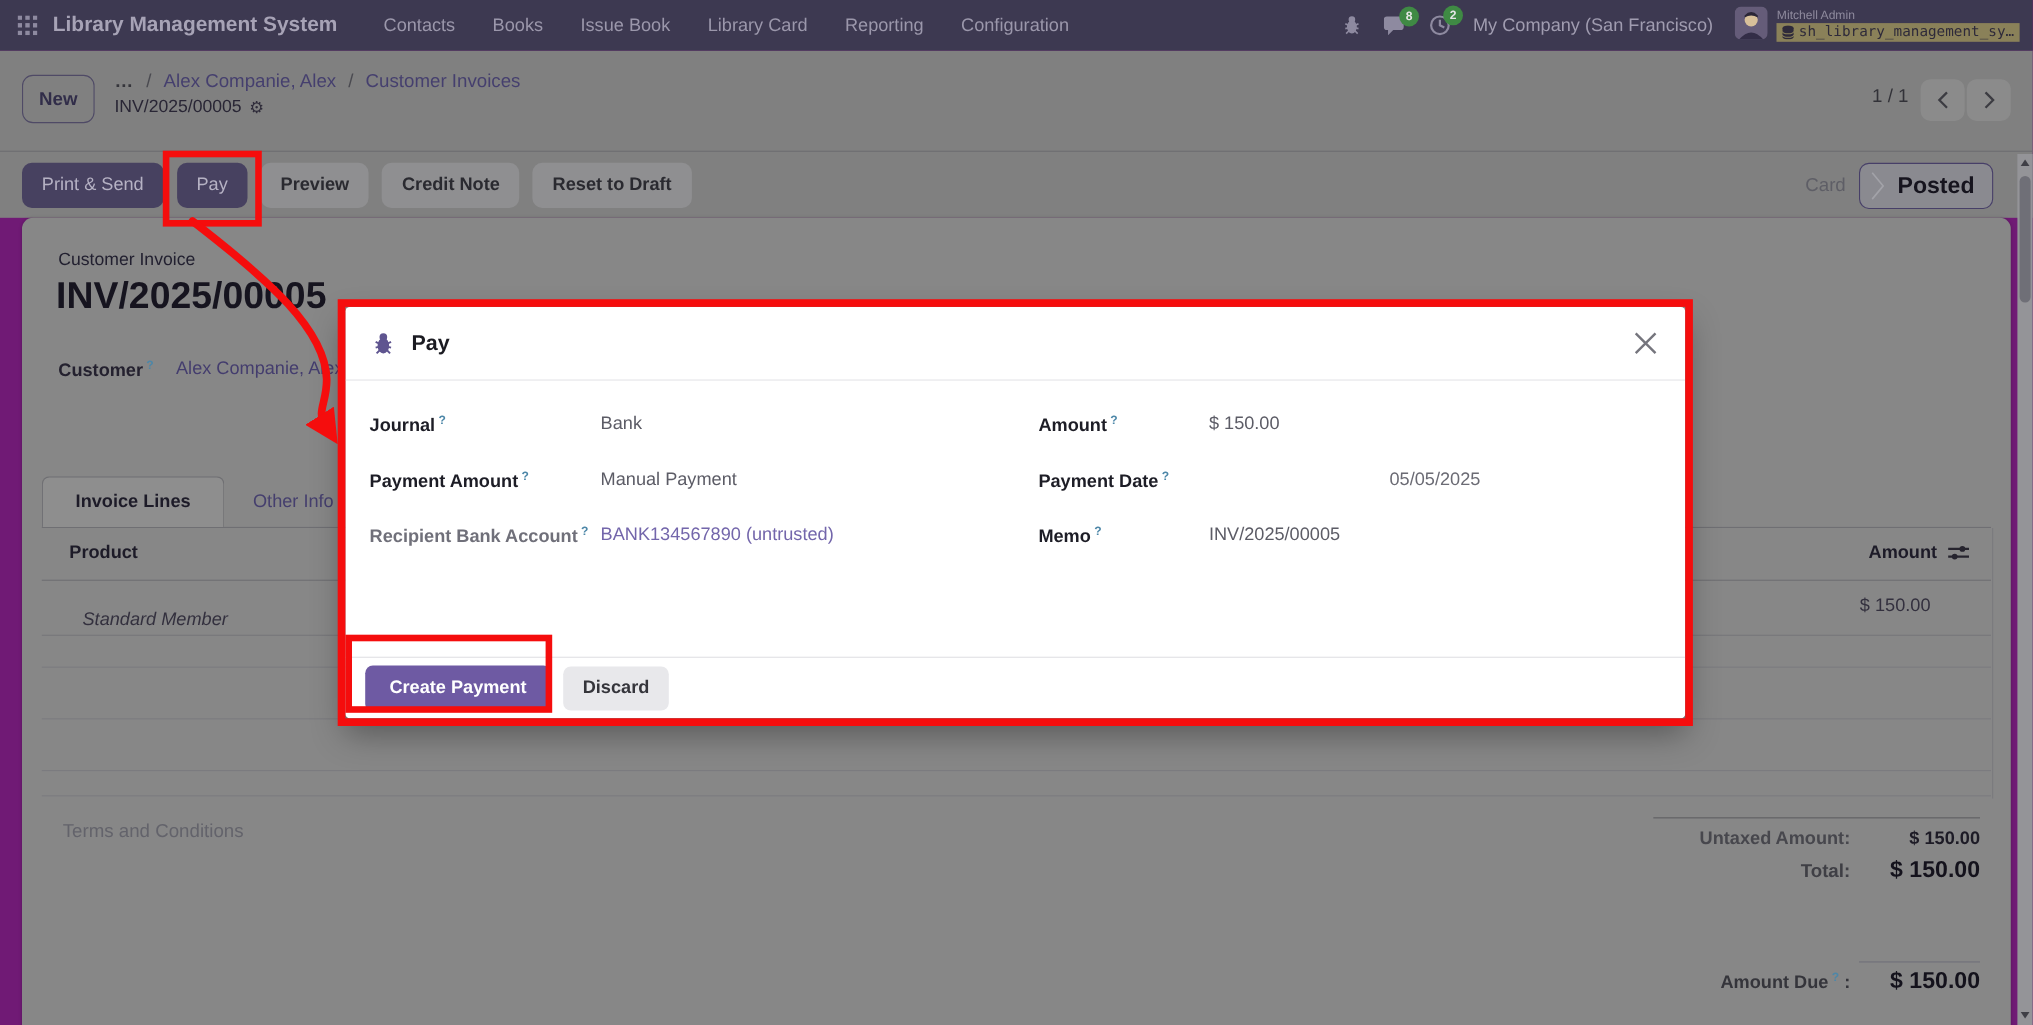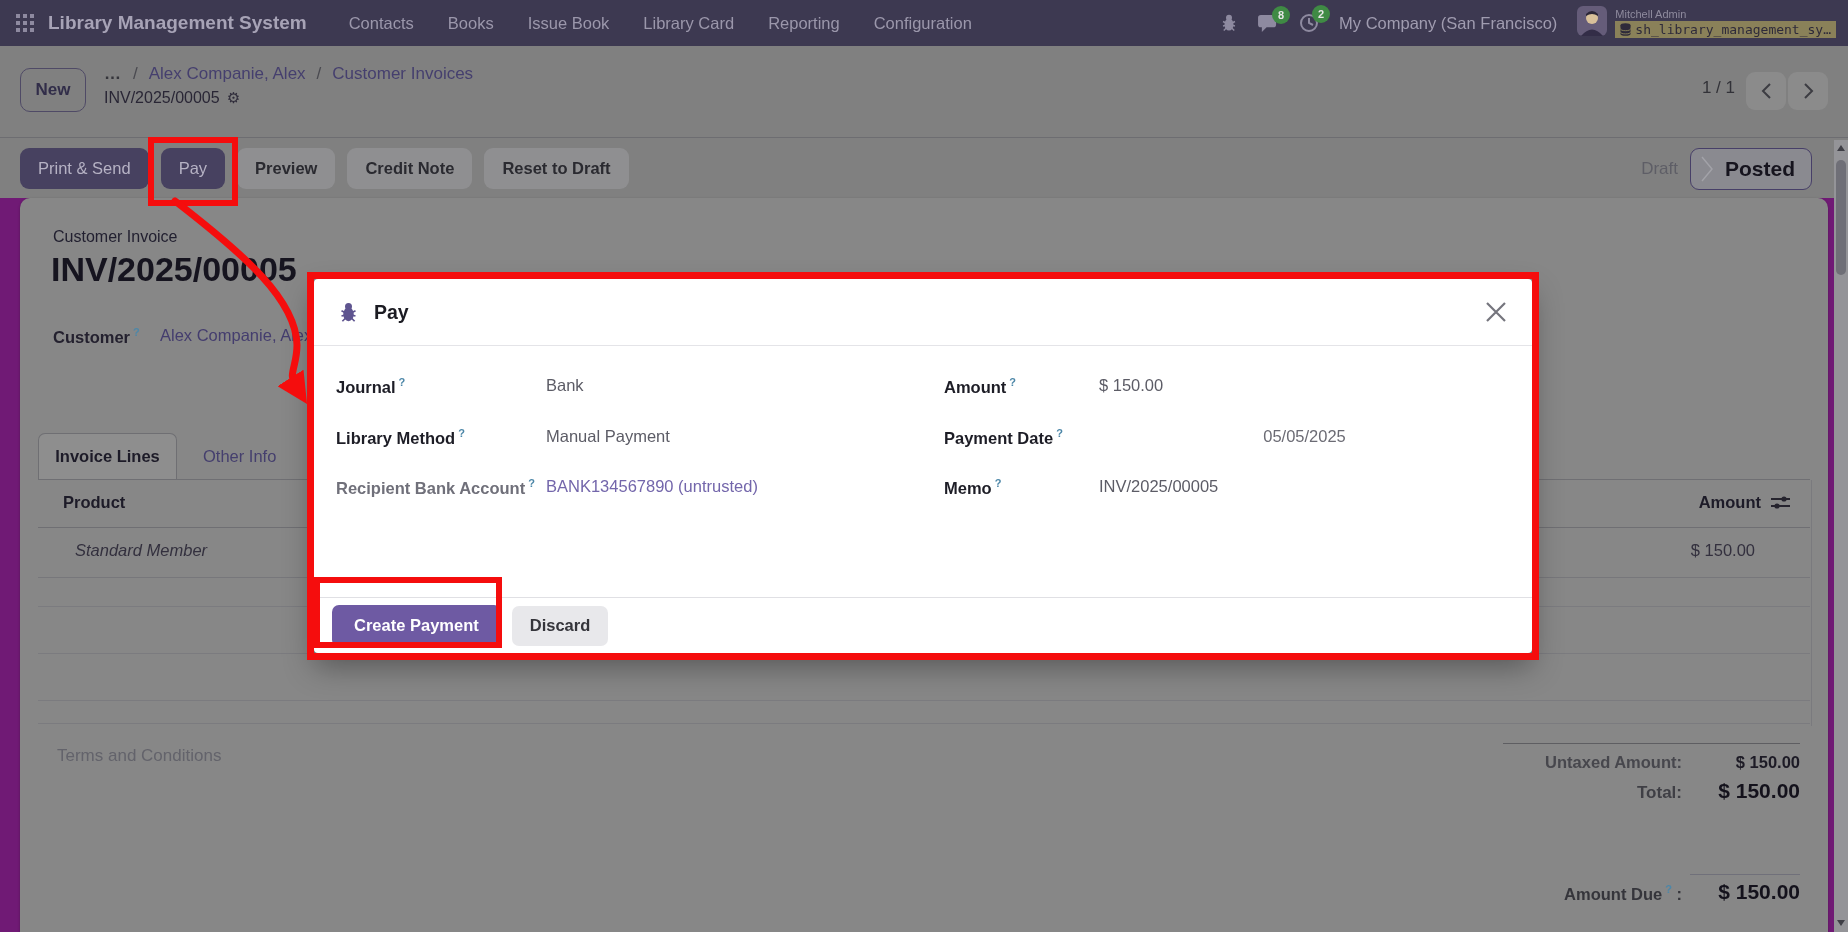--- a/index.html
+++ b/index.html
@@ -62,32 +62,32 @@
            border-radius:10px 10px 0 0; box-shadow:0 1px 3px rgba(0,0,0,.25); }
   .inv-type { position:absolute; left:33px; top:30px; font-size:16px; font-weight:400; color:#222030; }
   .inv-number { position:absolute; left:31px; top:52px; font-size:34px; font-weight:700; color:#16141f; }
   .cust-row { position:absolute; left:33px; top:128px; display:flex; font-size:16.5px; }
   .cust-lbl { font-weight:700; color:#24212f; width:107px; }
   .cust-val { color:#443d6e; width:150px; white-space:nowrap; overflow:hidden; cursor:pointer; }
   sup.help { color:#4d87a8; font-size:11px; font-weight:700; margin-left:3px; cursor:default; }
 
   .tabs { position:absolute; left:18px; top:235px; right:18px; height:47px; display:flex;
           border-bottom:1px solid #6f6f73; }
-  .tab-active { width:139px; background:#8e8e8e; border:1px solid #6f6f73; border-bottom:none;
+  .tab-active { width:166px; background:#8e8e8e; border:1px solid #6f6f73; border-bottom:none;
                 border-radius:7px 7px 0 0; display:flex; align-items:center; justify-content:center;
                 font-weight:600; color:#1d1b28; font-size:16.5px; cursor:pointer; }
   .tab { padding:0 26px; display:flex; align-items:center; color:#453f6e; font-size:16.5px; cursor:pointer; }
 
   .thead { position:absolute; left:18px; right:18px; top:282px; height:48px; border-bottom:1px solid #6f6f73; }
   .th-product { position:absolute; left:25px; top:13px; font-size:16.5px; font-weight:700; color:#1d1b28; cursor:pointer; }
   .th-amount { position:absolute; right:20px; top:13px; display:flex; gap:10px; align-items:center;
                font-size:16.5px; font-weight:700; color:#1d1b28; cursor:pointer; }
   .col-edge { position:absolute; left:1791px; top:282px; height:246px; border-left:1px solid #7a7a7e; }
   .trow { position:absolute; left:18px; right:18px; top:330px; height:50px; border-bottom:1px solid #77777b; cursor:pointer; }
-  .td-product { position:absolute; left:37px; top:13px; font-size:16.5px; font-style:italic; color:#33303e; }
+  .td-product { position:absolute; left:37px; top:26px; font-size:16.5px; font-style:italic; color:#33303e; }
   .td-amount { position:absolute; right:55px; top:13px; font-size:16.5px; color:#33303e; }
   .rline { position:absolute; left:18px; right:18px; border-bottom:1px solid #7b7b7f; }
   .terms { position:absolute; left:37px; top:548px; font-size:17px; color:#63636b; cursor:text; }
 
   .totals { position:absolute; right:28px; top:545px; width:297px; border-top:1px solid #5e5e62; padding-top:9px; }
   .t-row { display:grid; grid-template-columns:1fr 112px; margin-bottom:7px; align-items:baseline; }
   .t-lbl { text-align:right; font-size:16.5px; color:#47474d; font-weight:600; padding-right:6px; }
   .t-val { text-align:right; font-size:16.5px; font-weight:700; color:#1d1b26; }
   .t-lbl-total { font-weight:600; color:#3f3f45; font-size:17px; }
   .t-val-total { font-size:21px; color:#14121c; }
@@ -242,21 +242,21 @@
       <span class="pay-wrap">
         <button class="btn btn-primary">Pay</button>
         <span class="pay-frame"></span>
       </span>
       <button class="btn btn-sec">Preview</button>
       <button class="btn btn-sec">Credit Note</button>
       <button class="btn btn-sec">Reset to Draft</button>
     </div>
 
     <div class="statusbar">
-      <span class="st-draft">Draft</span>
+      <span class="st-draft">Card</span>
       <span class="st-box">
         <svg width="12" height="26" viewBox="0 0 12 26">
           <path d="M1 1 L11 13 L1 25" stroke="#a2a2a8" stroke-width="1.5" fill="none"></path>
           </svg>
         <span class="st-posted">Posted</span>
       </span>
     </div>
   </div>
 
   <div class="sheet">
@@ -328,21 +328,21 @@
             <path d="M3 3 L21 21 M21 3 L3 21" stroke="#75757d" stroke-width="2.2"></path>
           </svg>
       </span>
     </div>
     <div class="m-body">
       <span class="f-lbl"><span>Journal</span><sup class="help">?</sup></span>
       <span class="f-val">Bank</span>
       <span class="f-lbl"><span>Amount</span><sup class="help">?</sup></span>
       <span class="f-val">$ 150.00</span>
 
-      <span class="f-lbl"><span>Library Method</span><sup class="help">?</sup></span>
+      <span class="f-lbl"><span>Payment Amount</span><sup class="help">?</sup></span>
       <span class="f-val">Manual Payment</span>
       <span class="f-lbl"><span>Payment Date</span><sup class="help">?</sup></span>
       <span class="f-val-muted">05/05/2025</span>
 
       <span class="f-lbl-ro"><span>Recipient Bank Account</span><sup class="help">?</sup></span>
       <span class="f-link">BANK134567890 (untrusted)</span>
       <span class="f-lbl"><span>Memo</span><sup class="help">?</sup></span>
       <span class="f-val">INV/2025/00005</span>
     </div>
     <div class="m-foot">

